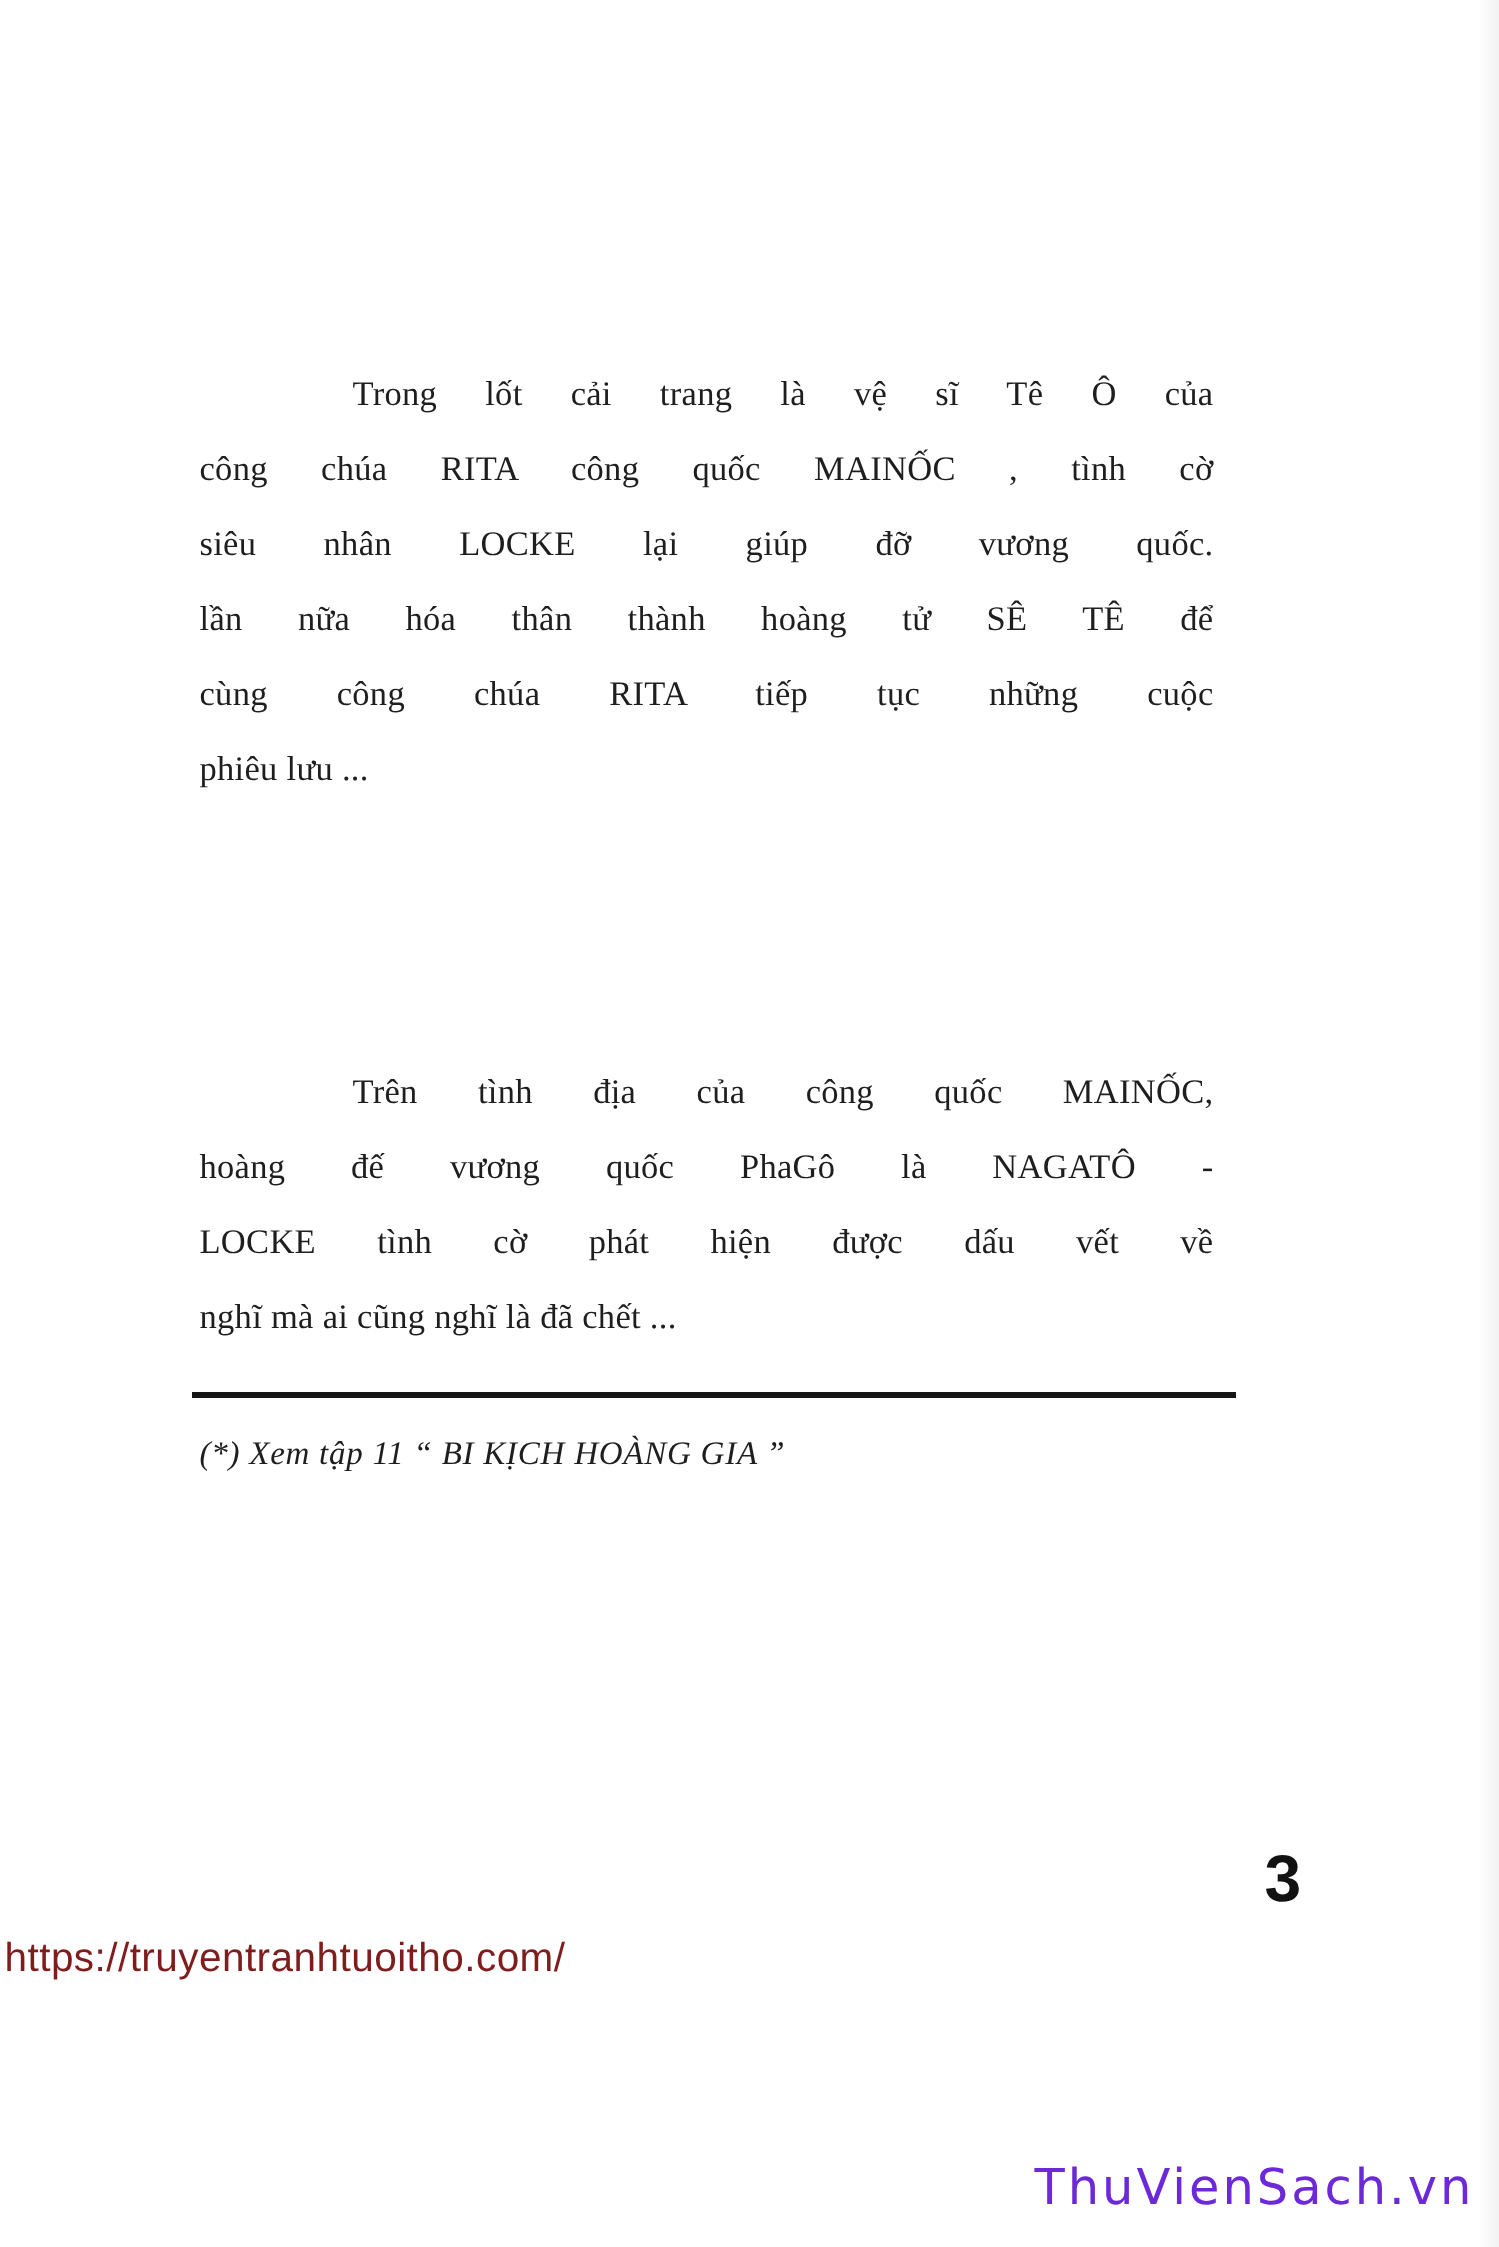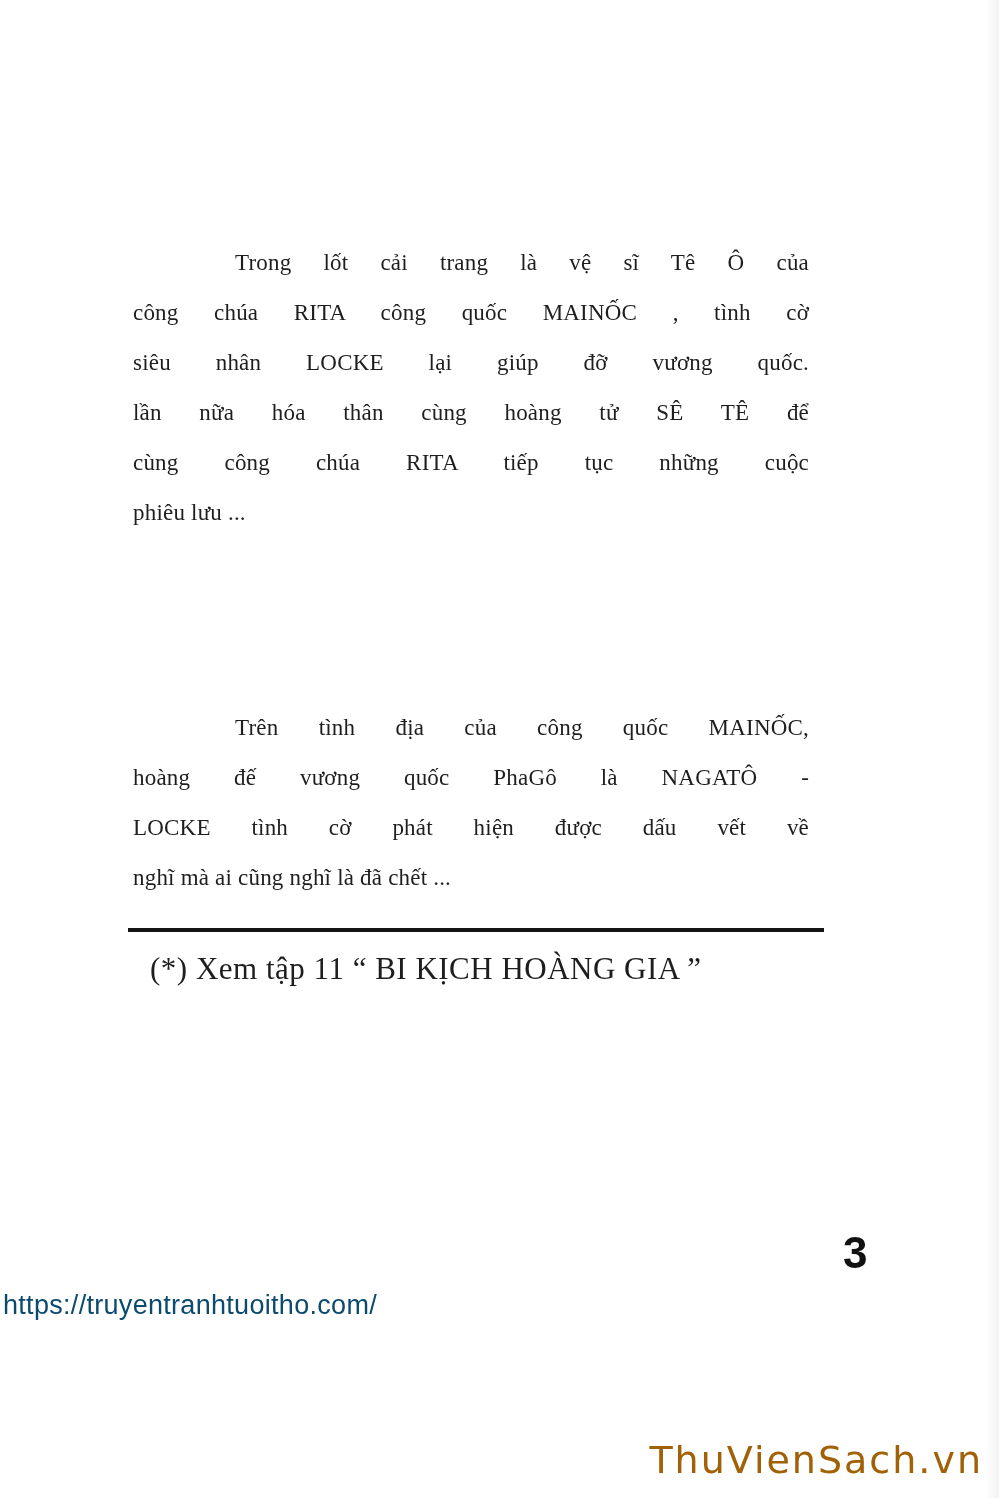--- a/index.html
+++ b/index.html
@@ -31,63 +31,64 @@
   .line.indent { padding-left: 102px; }
   .line.lastline { text-align-last: left; }
   .rule {
     position: absolute;
     left: 128px; top: 928px;
     width: 696px; height: 4px;
     background: #151515;
   }
   .footnote {
     position: absolute;
-    left: 150px; top: 946px;
-    font-size: 31px;
+    left: 133px; top: 946px;
+    font-size: 22px;
     line-height: 46px;
     letter-spacing: 0.5px;
     white-space: nowrap;
+    font-style: italic;
   }
   .pagenum {
     position: absolute;
     left: 843px; top: 1228px;
     font-family: "Liberation Sans", sans-serif;
     font-weight: bold;
     font-size: 44px;
     color: #121212;
   }
   .source-url {
     position: absolute;
     left: 3px; top: 1290px;
     font-family: "Liberation Sans", sans-serif;
     font-size: 27px;
-    color: #0c4a6e;
+    color: #7f1d1d;
     letter-spacing: 0.3px;
   }
   .watermark {
     position: absolute;
     right: 16px; top: 1438px;
     font-family: "DejaVu Sans", sans-serif;
-    font-size: 38px;
-    color: #a16207;
+    font-size: 33px;
+    color: #6d28d9;
     letter-spacing: 2px;
   }
 </style>
 </head>
 <body>
 
 <div class="page">
 
   <div class="scan-shade"></div>
 
   <div class="textblock para1">
     <div class="line indent">Trong lốt cải trang là vệ sĩ Tê Ô của</div>
     <div class="line">công chúa RITA công quốc MAINỐC , tình cờ</div>
     <div class="line">siêu nhân LOCKE lại giúp đỡ vương quốc.</div>
-    <div class="line">lần nữa hóa thân cùng hoàng tử SÊ TÊ để</div>
+    <div class="line">lần nữa hóa thân thành hoàng tử SÊ TÊ để</div>
     <div class="line">cùng công chúa RITA tiếp tục những cuộc</div>
     <div class="line lastline">phiêu lưu ...</div>
   </div>
 
   <div class="textblock para2">
     <div class="line indent">Trên tình địa của công quốc MAINỐC,</div>
     <div class="line">hoàng đế vương quốc PhaGô là NAGATÔ -</div>
     <div class="line">LOCKE tình cờ phát hiện được dấu vết về</div>
     <div class="line lastline">nghĩ mà ai cũng nghĩ là đã chết ...</div>
   </div>

